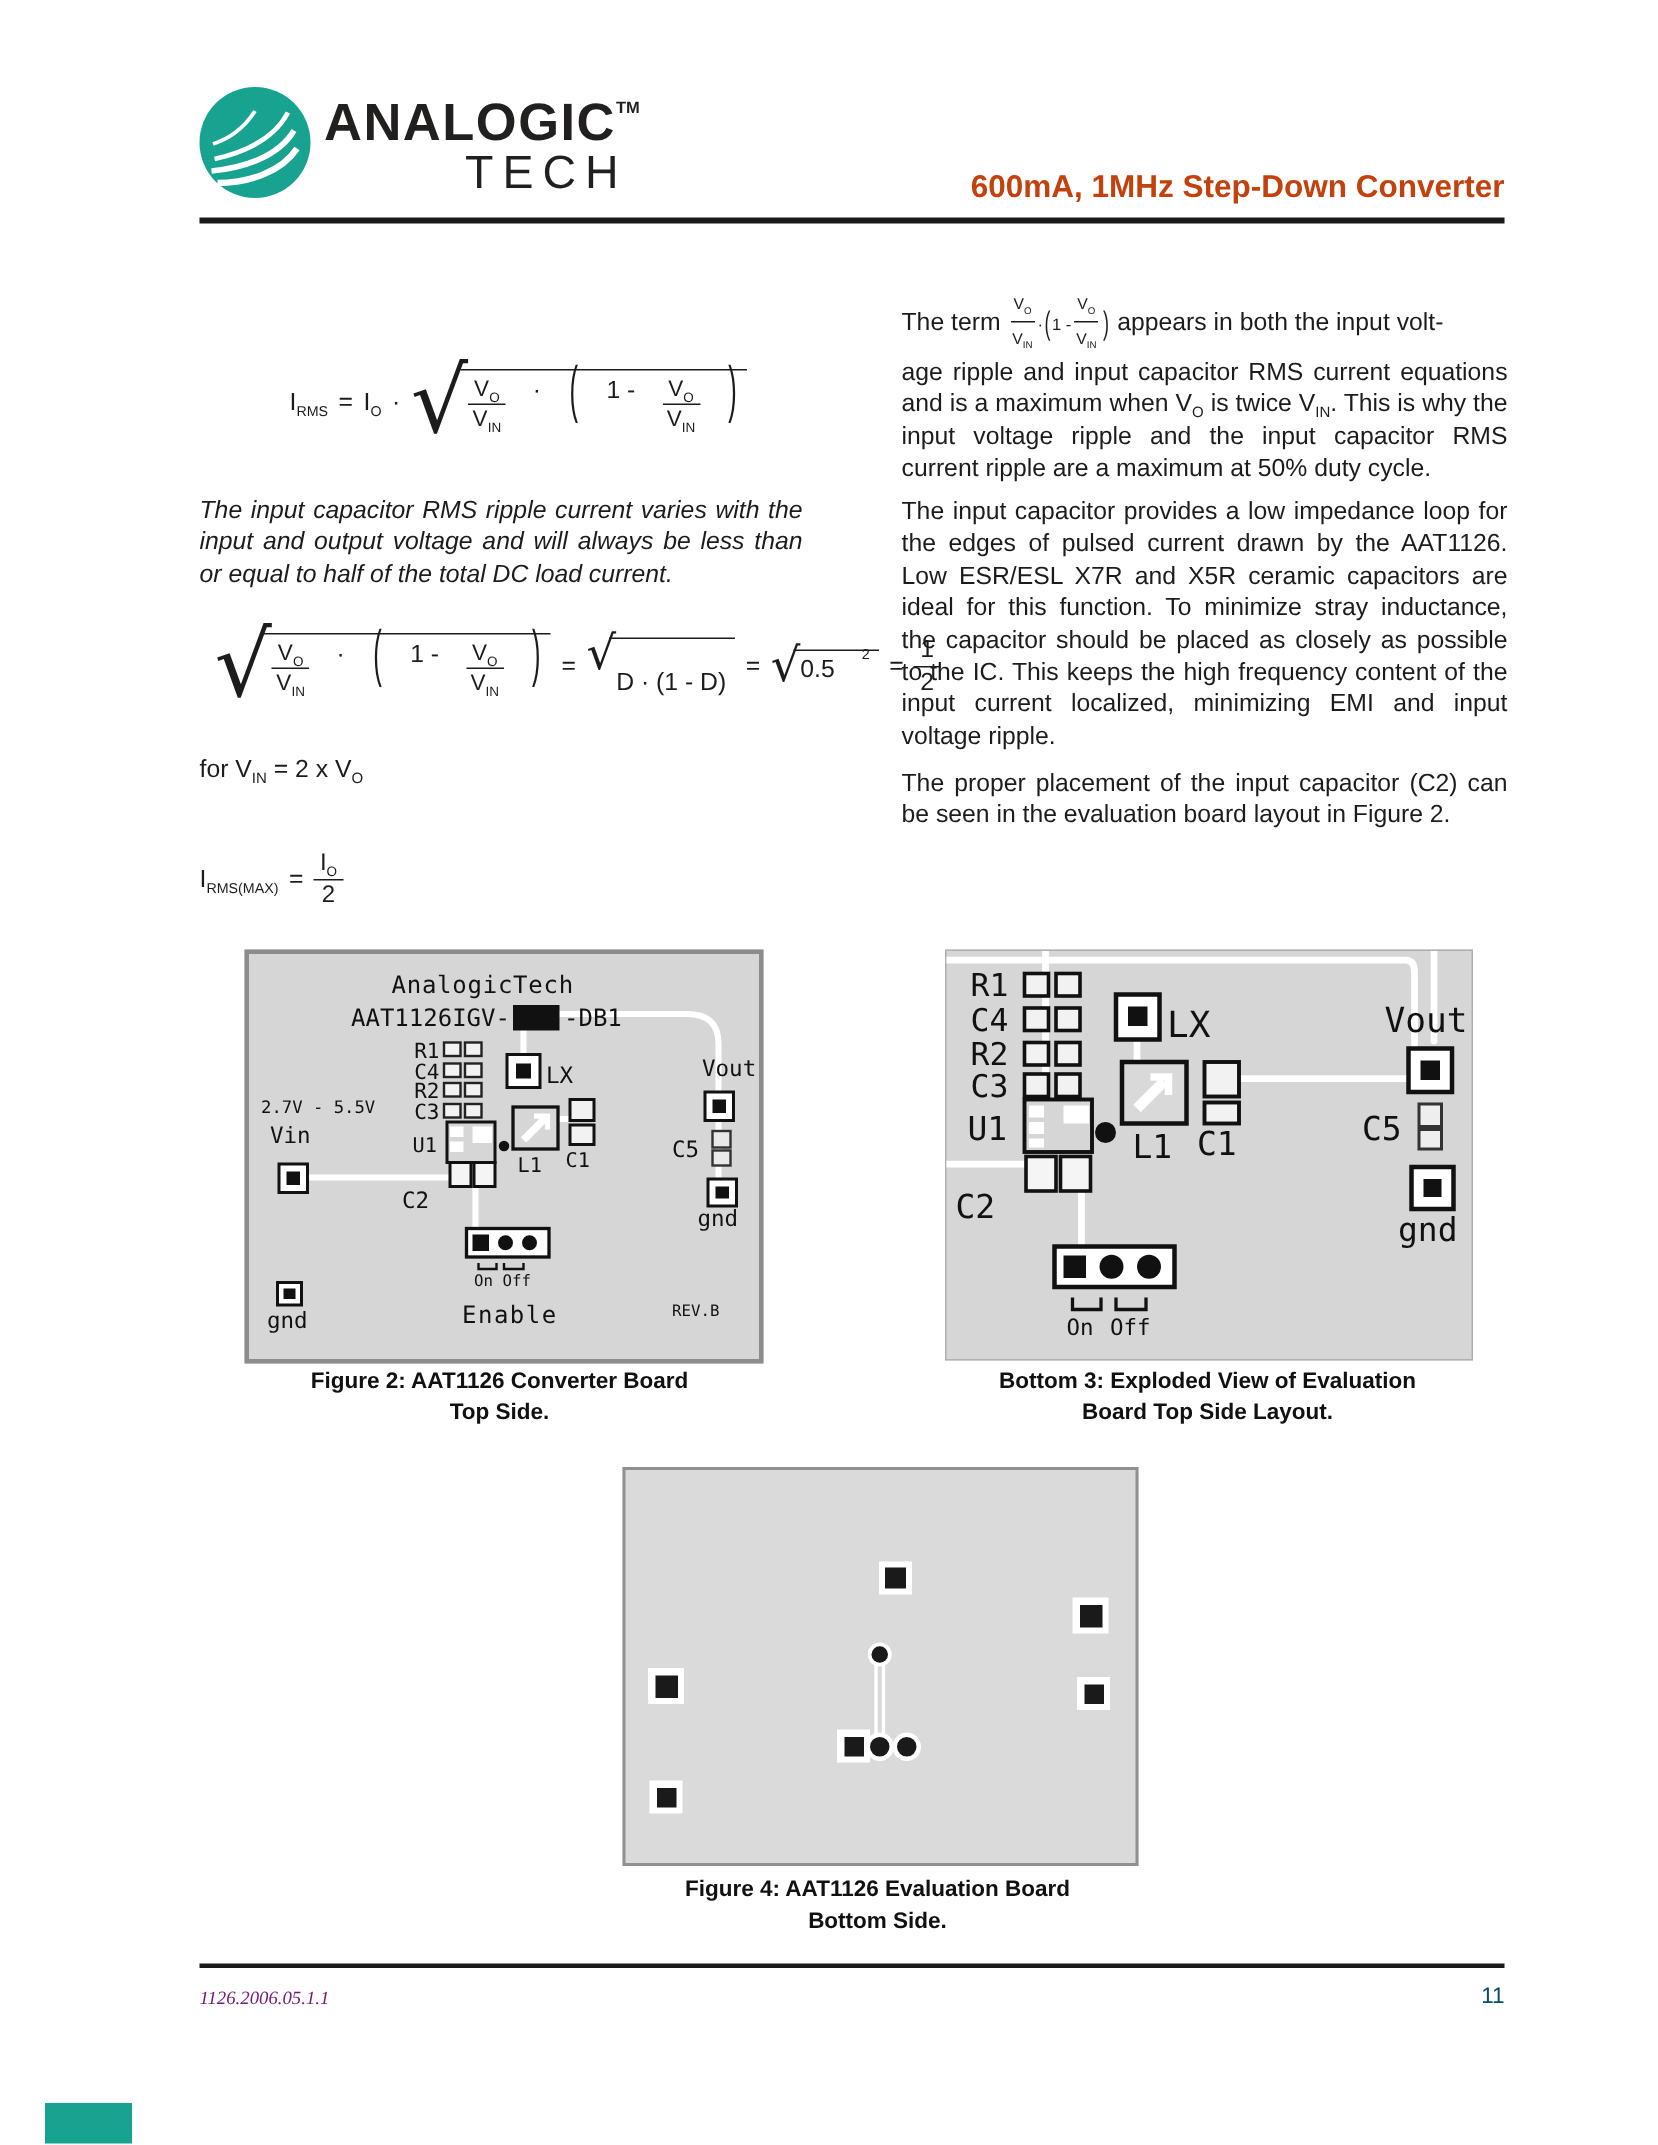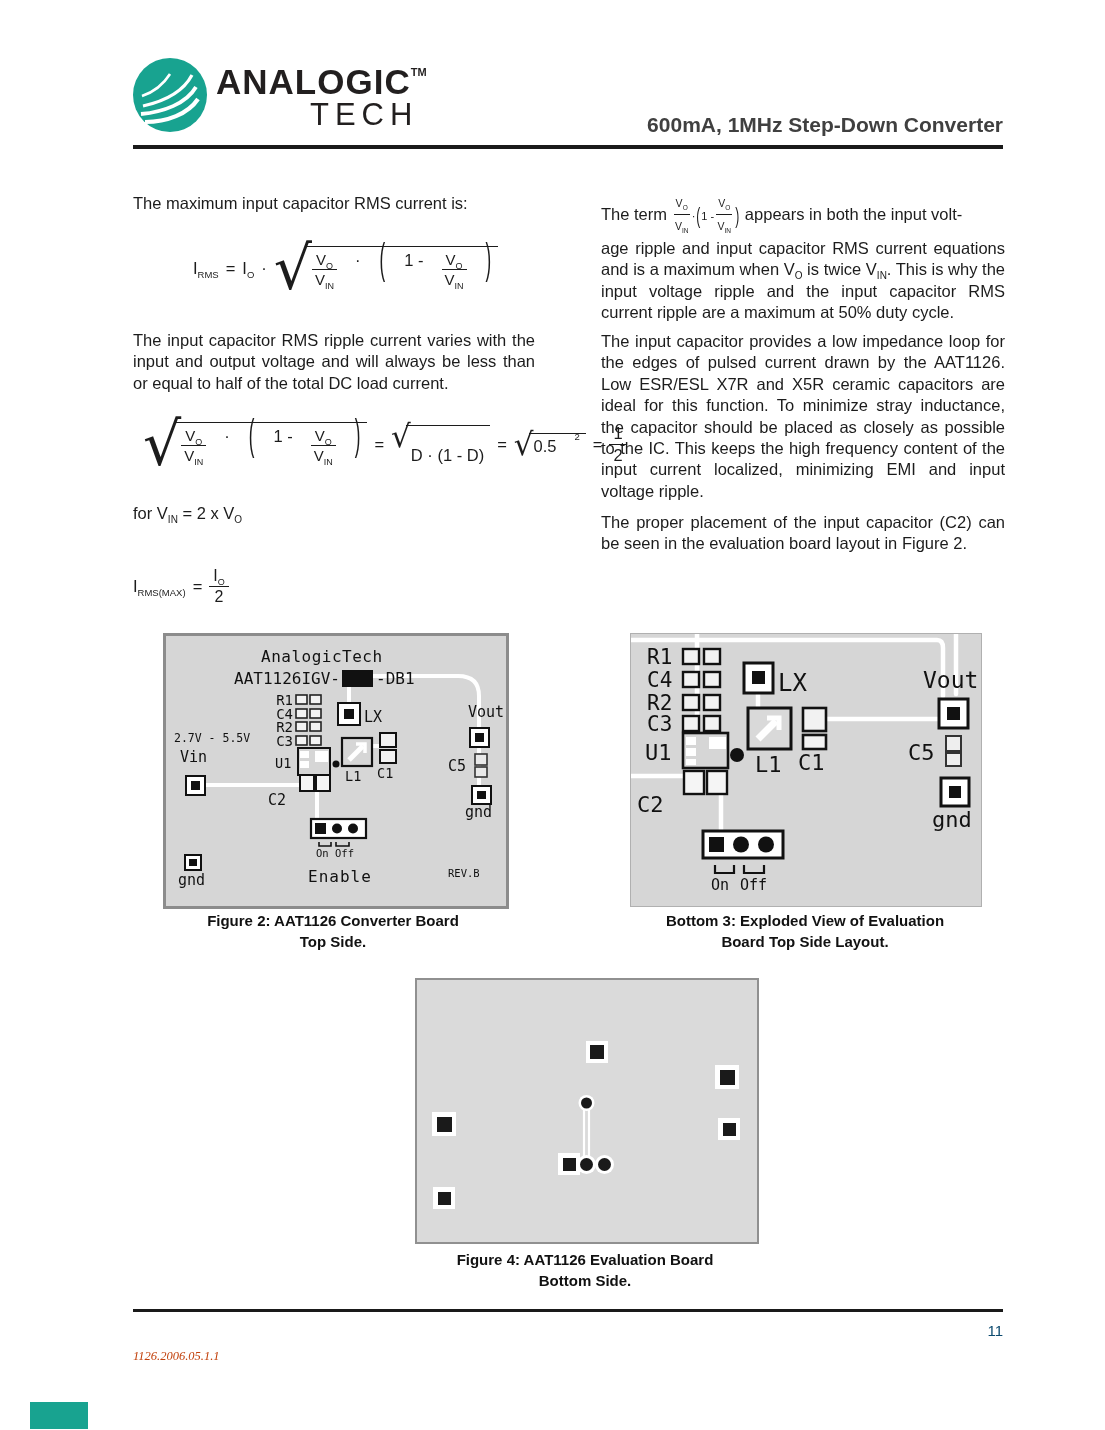--- a/index.html
+++ b/index.html
@@ -8,21 +8,21 @@
   .abs{position:absolute;}
   
   .brand-top{position:absolute;left:216px;top:62px;font-size:35px;font-weight:700;
              letter-spacing:1px;color:#221f1f;}
   .brand-tm{font-size:11px;font-weight:700;vertical-align:18px;letter-spacing:0;}
   .brand-bottom{position:absolute;left:310px;top:97px;font-size:31px;font-weight:400;
              letter-spacing:6px;color:#221f1f;}
   .part-number{position:absolute;left:601px;top:79px;width:402px;text-align:right;
              font-size:30px;font-weight:700;color:#1a1a1a;}
   .subtitle{position:absolute;left:500px;top:113px;width:503px;text-align:right;
-             font-size:21px;font-weight:700;color:#404040;}
+             font-size:21px;font-weight:700;color:#c2410c;}
   .rule{position:absolute;left:133px;width:870px;height:4px;background:#1a1a1a;}
   
   .col-left{position:absolute;left:133px;width:402px;}
   .col-right{position:absolute;left:601px;width:404px;}
   p.body{margin:0;font-size:16.5px;line-height:21.4px;text-align:justify;color:#1c1c1c;}
   p.body sub{font-size:10px;line-height:0;}
   
   .eq{position:absolute;display:flex;align-items:center;font-size:16.5px;color:#1c1c1c;}
   .tok{white-space:pre;}
   .eqsp{margin:0 7px;}
@@ -43,21 +43,21 @@
   .frac.tiny sub{font-size:6.5px;}
   .frac.tiny .num{border-bottom:1px solid #1c1c1c;padding:0 2px 0;}
   .inl-expr{white-space:nowrap;}
   
   .figure-board{position:absolute;background:#d6d6d6;}
   .caption{position:absolute;text-align:center;font-size:15px;font-weight:700;
            line-height:21px;color:#111;}
   .bt{font-family:"DejaVu Sans Mono",monospace;fill:#111;}
   
   .doc-number{position:absolute;left:133px;top:1325px;font-family:"Liberation Serif",serif;
-           font-style:italic;font-size:12.5px;color:#c2410c;margin-top:24px;}
+           font-style:italic;font-size:12.5px;color:#701a75;}
   .page-number{position:absolute;left:801px;top:1322px;width:202px;text-align:right;
            font-size:15px;color:#0c4a6e;}
   .accent-bar{position:absolute;left:30px;top:1402px;width:58px;height:27px;background:#18a390;}
 </style>
 </head>
 <body>
 
 <div class="page">
 
   <div class="abs" style="left:132px;top:57px;width:76px;height:76px;">
@@ -67,23 +67,20 @@
       <path d="M 11 49 C 29 45 50 37 60 18" stroke="#fff" stroke-width="3.2" fill="none"></path>
       <path d="M 9 57 C 31 55 54 47 64 30" stroke="#fff" stroke-width="3.8" fill="none"></path>
       <path d="M 13 65 C 35 65 56 57 66 42" stroke="#fff" stroke-width="4.2" fill="none"></path>
     </svg>
   </div>
   <div class="brand-top"><span>ANALOGIC</span><span class="brand-tm">TM</span></div>
   <div class="brand-bottom">TECH</div>
   <div class="subtitle">600mA, 1MHz Step-Down Converter</div>
   <div class="rule" style="top:145px;"></div>
 
-  <div class="col-left" style="top:193px;">
-    <p class="body">The maximum input capacitor RMS current is:</p>
-  </div>
 
   <div class="eq" style="left:193px;top:246px;">
     <span class="tok"><span>I</span><sub>RMS</sub></span>
     <span class="tok eqsp">=</span>
     <span class="tok"><span>I</span><sub>O</sub></span>
     <span class="tok eqsp">·</span>
     <span class="sqrt">
       <span class="rsign" style="font-size:60px;">√</span>
       <span class="rbody">
         <span class="frac">
@@ -95,21 +92,21 @@
         <span class="tok">1 -</span>
         <span class="frac">
           <span class="num"><span>V</span><sub>O</sub></span>
           <span class="den"><span>V</span><sub>IN</sub></span>
         </span>
         <span class="bp">)</span>
       </span>
     </span>
   </div>
 
-  <div class="col-left" style="top:330px;">
+  <div class="col-left" style="top:330px;font-style:italic;">
     <p class="body">The input capacitor RMS ripple current varies with the input and output voltage and will always be less than or equal to half of the total DC load current.</p>
   </div>
 
   <div class="eq" style="left:143px;top:422px;">
     <span class="sqrt">
       <span class="rsign" style="font-size:60px;">√</span>
       <span class="rbody">
         <span class="frac">
           <span class="num"><span>V</span><sub>O</sub></span>
           <span class="den"><span>V</span><sub>IN</sub></span>

